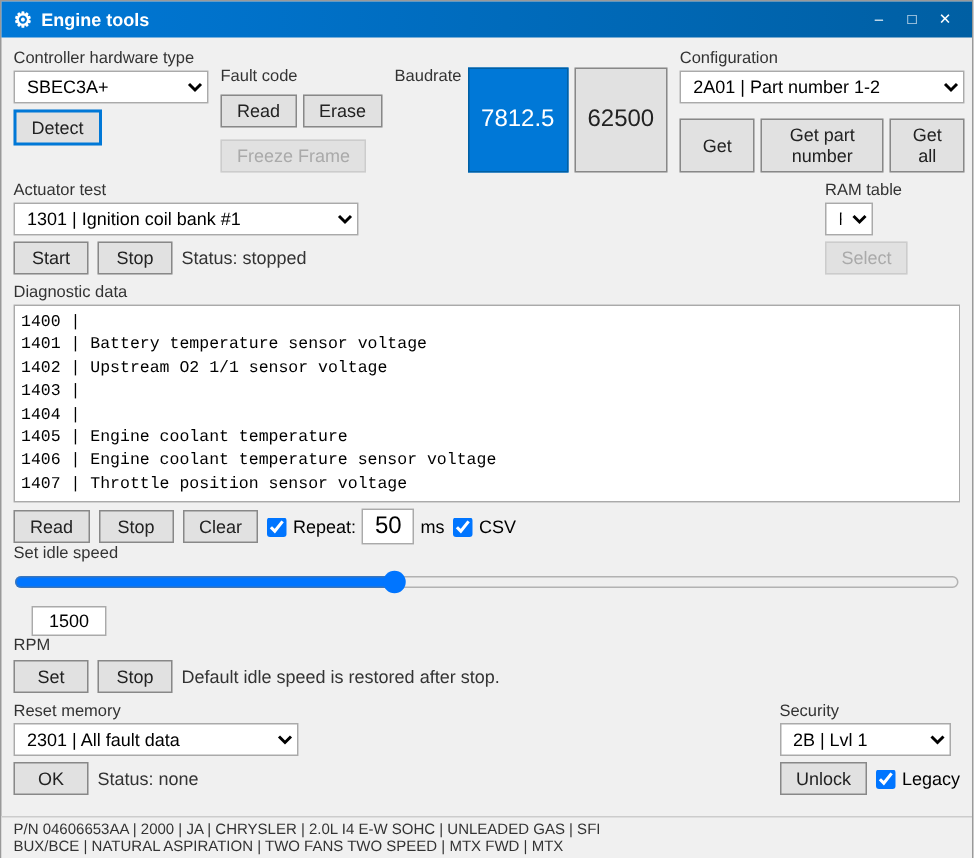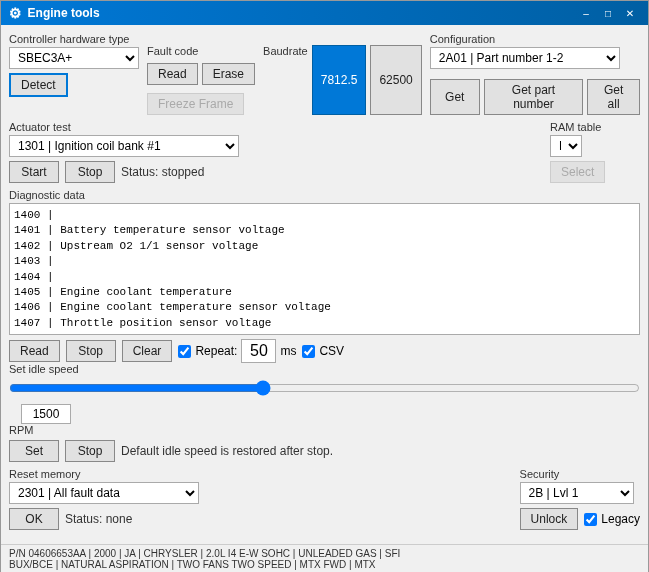--- a/index.html
+++ b/index.html
@@ -113,21 +113,21 @@
     .baudrate-section {
       display: flex;
       flex-direction: row;
       gap: 4px;
       margin-top: 12px;
     }
     .baudrate-btn {
       padding: 2px 8px;
       border: 1px solid #888;
       cursor: pointer;
-      font-size: 12px;
+      font-size: 16px;
       color: #222;
     }
     .baudrate-active {
       background: #0078d7;
       color: white;
       border: 1px solid #005fa3;
     }
     .baudrate-normal {
       background: #e1e1e1;
     }

